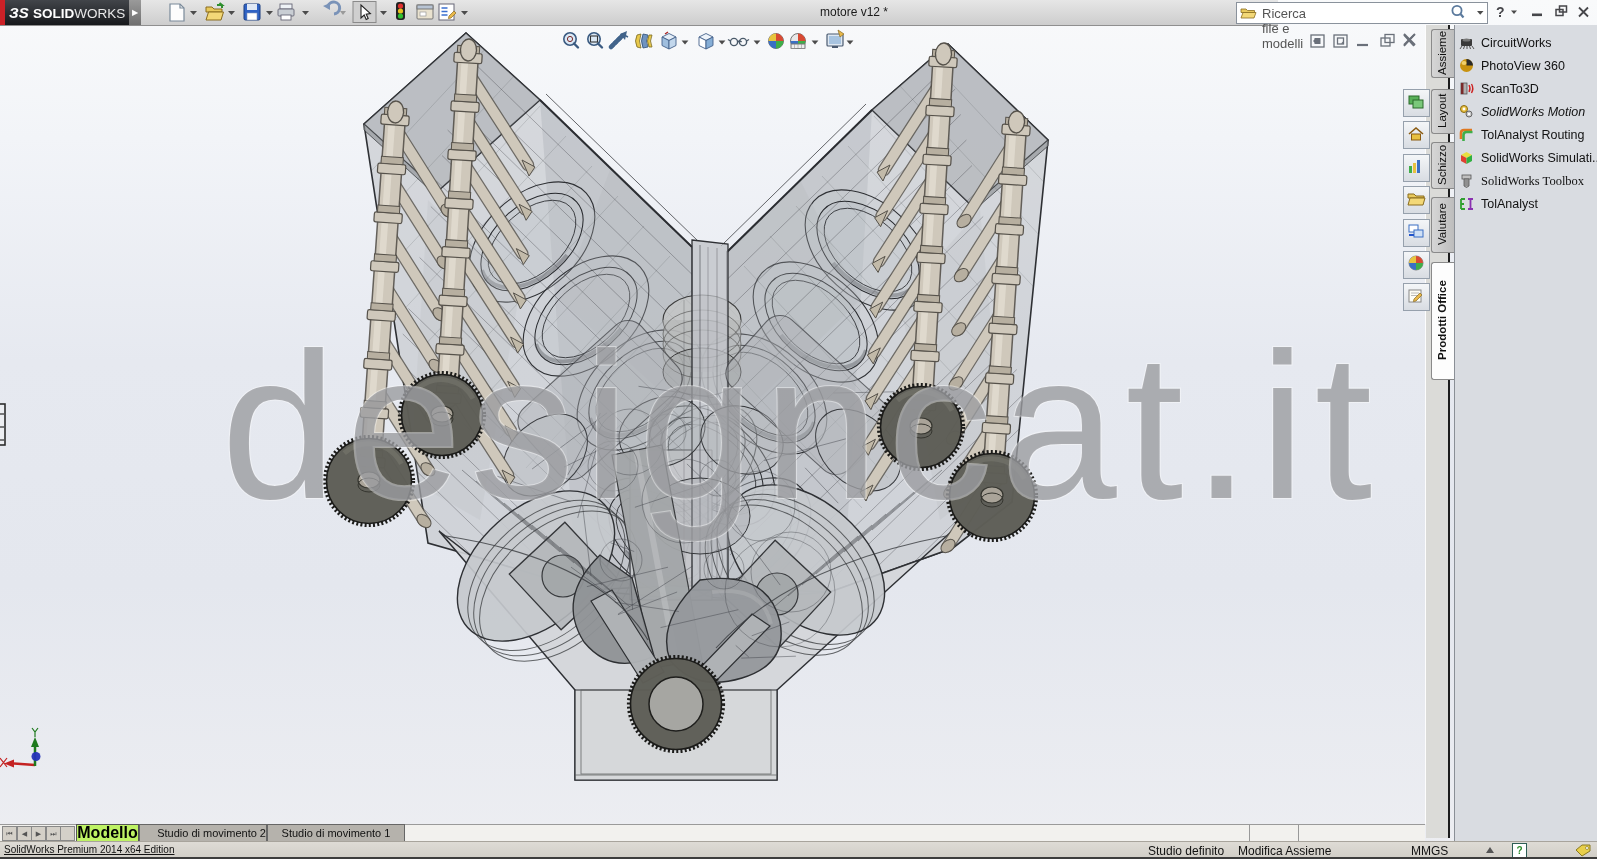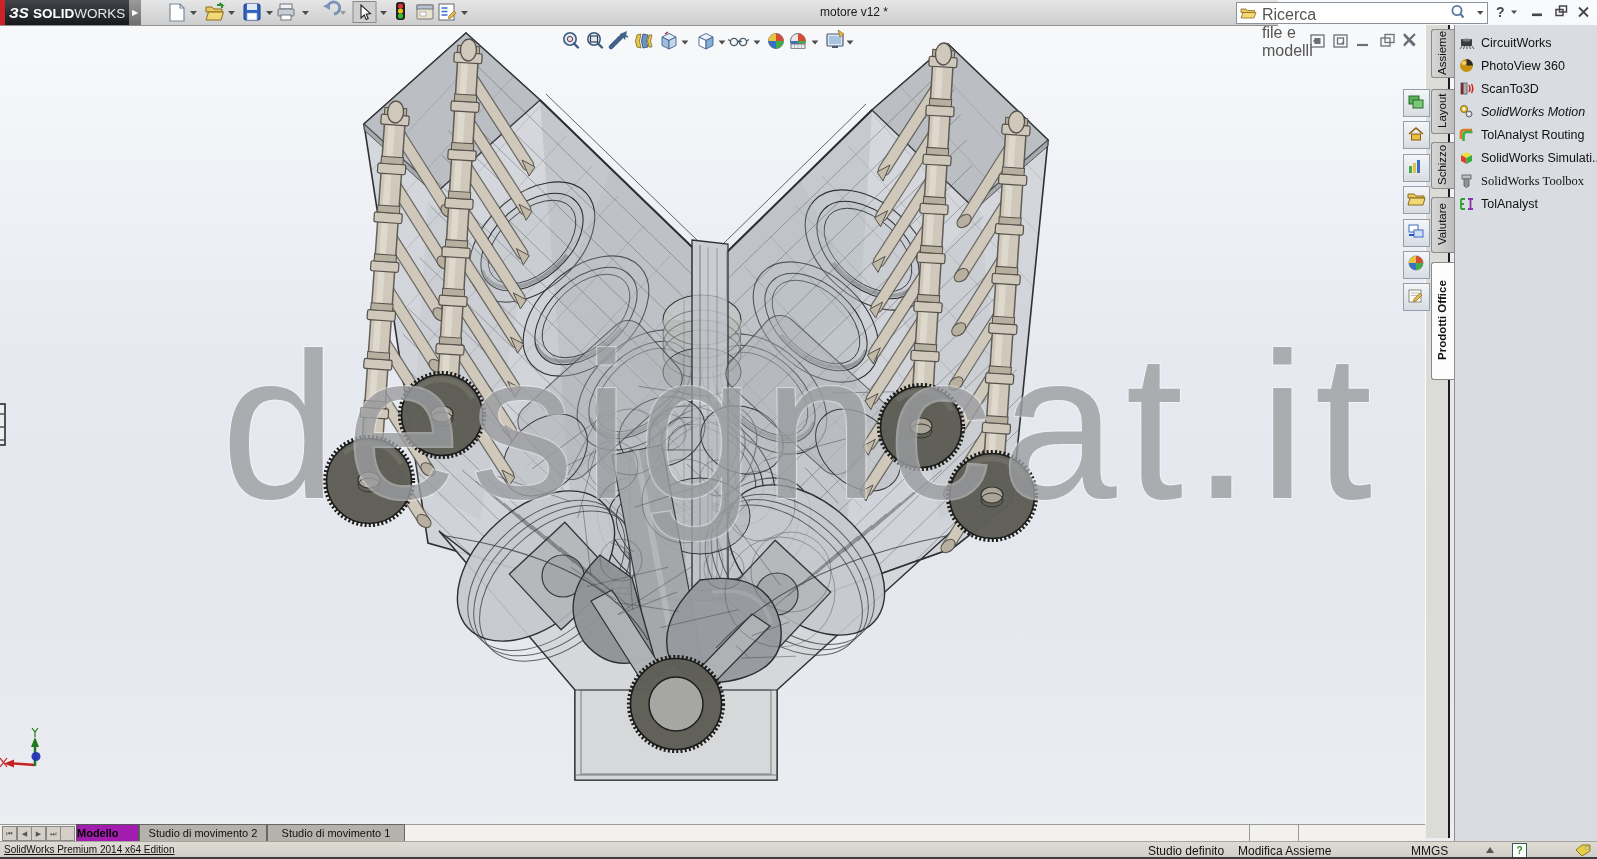--- a/index.html
+++ b/index.html
@@ -647,21 +647,21 @@
 </svg>
 <div class="abs" style="left:820px;top:5px;font-size:12px;color:#1a1a1a;">motore v12 *</div>
 <div class="abs" style="left:1236px;top:2px;width:250px;height:20px;background:#fff;border:1px solid #8a929c;"></div>
 <svg class="abs" style="left:1239px;top:4px" width="246" height="17">
       <path d="M 2 5 h 5 l 1.5 1.5 h 7 v 2 h -13.5 Z" fill="#e8c95c" stroke="#8a6d1f" stroke-width="0.8"></path>
       <path d="M 2 14 l 2 -5.5 h 13 l -2 5.5 Z" fill="#f3d877" stroke="#8a6d1f" stroke-width="0.8"></path>
       <circle cx="218" cy="6.5" r="4.6" fill="none" stroke="#5b7a9d" stroke-width="1.8"></circle>
       <line x1="221.5" y1="10" x2="224.5" y2="13.5" stroke="#5b7a9d" stroke-width="2.2"></line>
       <polygon points="238,7 244.5,7 241.2,10.8" fill="#4b4b4b"></polygon>
     </svg>
-<div class="abs" style="left:1262px;top:6px;font-size:16px;color:#555;">Ricerca file e modelli</div>
+<div class="abs" style="left:1262px;top:6px;font-size:13px;color:#555;">Ricerca file e modelli</div>
 <svg class="abs" style="left:1490px;top:0" width="107" height="25">
       <text x="6" y="17" font-size="14" font-weight="bold" fill="#46464a" font-family="Liberation Sans">?</text>
       <polygon points="21,10.5 27,10.5 24,14" fill="#4b4b4b"></polygon>
       <rect x="42" y="13.5" width="10" height="2.6" fill="#46464a"></rect>
       <g fill="none" stroke="#46464a" stroke-width="1.5">
         <rect x="66" y="9.5" width="7" height="6"></rect>
         <rect x="69.5" y="6" width="7" height="6"></rect>
       </g>
       <path d="M 89 7.5 l 9 9 M 98 7.5 l -9 9" stroke="#46464a" stroke-width="1.8"></path>
     </svg>
@@ -770,22 +770,22 @@
   </svg>
 <svg class="abs" style="left:1402px;top:32px" width="16" height="16">
     <path d="M 2 2 l 11 11 M 13 2 l -11 11" stroke="#6a6f78" stroke-width="2"></path>
   </svg>
 <div class="abs" style="left:0;top:824px;width:1425px;height:17px;background:#f2f1ee;border-top:1px solid #9a9a9a;border-bottom:1px solid #8f8f8f;"></div>
 <div class="abs" style="left:2px;top:826px;width:13px;height:13px;background:#d4d0c8;border:1px solid #888;font-size:7px;line-height:13px;text-align:center;color:#555;">⏮</div>
 <div class="abs" style="left:17px;top:826px;width:13px;height:13px;background:#d4d0c8;border:1px solid #888;font-size:7px;line-height:13px;text-align:center;color:#555;">◀</div>
 <div class="abs" style="left:31px;top:826px;width:13px;height:13px;background:#d4d0c8;border:1px solid #888;font-size:7px;line-height:13px;text-align:center;color:#555;">▶</div>
 <div class="abs" style="left:46px;top:826px;width:13px;height:13px;background:#d4d0c8;border:1px solid #888;font-size:7px;line-height:13px;text-align:center;color:#555;">⏭</div>
 <div class="abs" style="left:60px;top:826px;width:13px;height:13px;background:#d4d0c8;border:1px solid #888;font-size:7px;line-height:13px;text-align:center;color:#555;"></div>
-<div class="abs" style="left:76px;top:824px;width:61px;height:16px;background:#a21caf;border:1px solid #555;font-size:11px;font-weight:bold;text-align:left;line-height:16px;">Modello</div>
-<div class="abs" style="left:139px;top:824px;width:126px;height:16px;background:#b5b2ac;border:1px solid #666;font-size:11px;text-align:center;line-height:16px;color:#111;">Studio di movimento 2</div>
+<div class="abs" style="left:76px;top:824px;width:61px;height:16px;background:#bef264;border:1px solid #555;font-size:16px;font-weight:bold;text-align:center;line-height:16px;">Modello</div>
+<div class="abs" style="left:139px;top:824px;width:126px;height:16px;background:#b5b2ac;border:1px solid #666;font-size:11px;text-align:right;line-height:16px;color:#111;">Studio di movimento 2</div>
 <div class="abs" style="left:267px;top:824px;width:136px;height:16px;background:#b5b2ac;border:1px solid #666;font-size:11px;text-align:center;line-height:16px;color:#111;">Studio di movimento 1</div>
 <div class="abs" style="left:1249px;top:824px;width:1px;height:17px;background:#999;"></div>
 <div class="abs" style="left:1298px;top:824px;width:1px;height:17px;background:#999;"></div>
 <div class="abs" style="left:0;top:841px;width:1597px;height:18px;background:linear-gradient(#dedbd5,#cfccc5);border-top:1px solid #a8a49c;"></div>
 <div class="abs" style="left:4px;top:844px;font-size:10px;color:#111;text-decoration:underline;">SolidWorks Premium 2014 x64 Edition</div>
 <div class="abs" style="left:1148px;top:844px;font-size:12px;color:#111;">Studio definito</div>
 <div class="abs" style="left:1238px;top:844px;font-size:12px;color:#111;">Modifica Assieme</div>
 <div class="abs" style="left:1411px;top:844px;font-size:12px;color:#111;">MMGS</div>
 <div class="abs" style="left:1486px;top:847px;width:0;height:0;border-left:4px solid transparent;border-right:4px solid transparent;border-bottom:6px solid #555;"></div>
 <div class="abs" style="left:1512px;top:843px;width:13px;height:13px;background:#ffffff;border:1px solid #2e5e55;color:#2a8a2a;font-size:10px;font-weight:bold;text-align:center;line-height:13px;">?</div>

